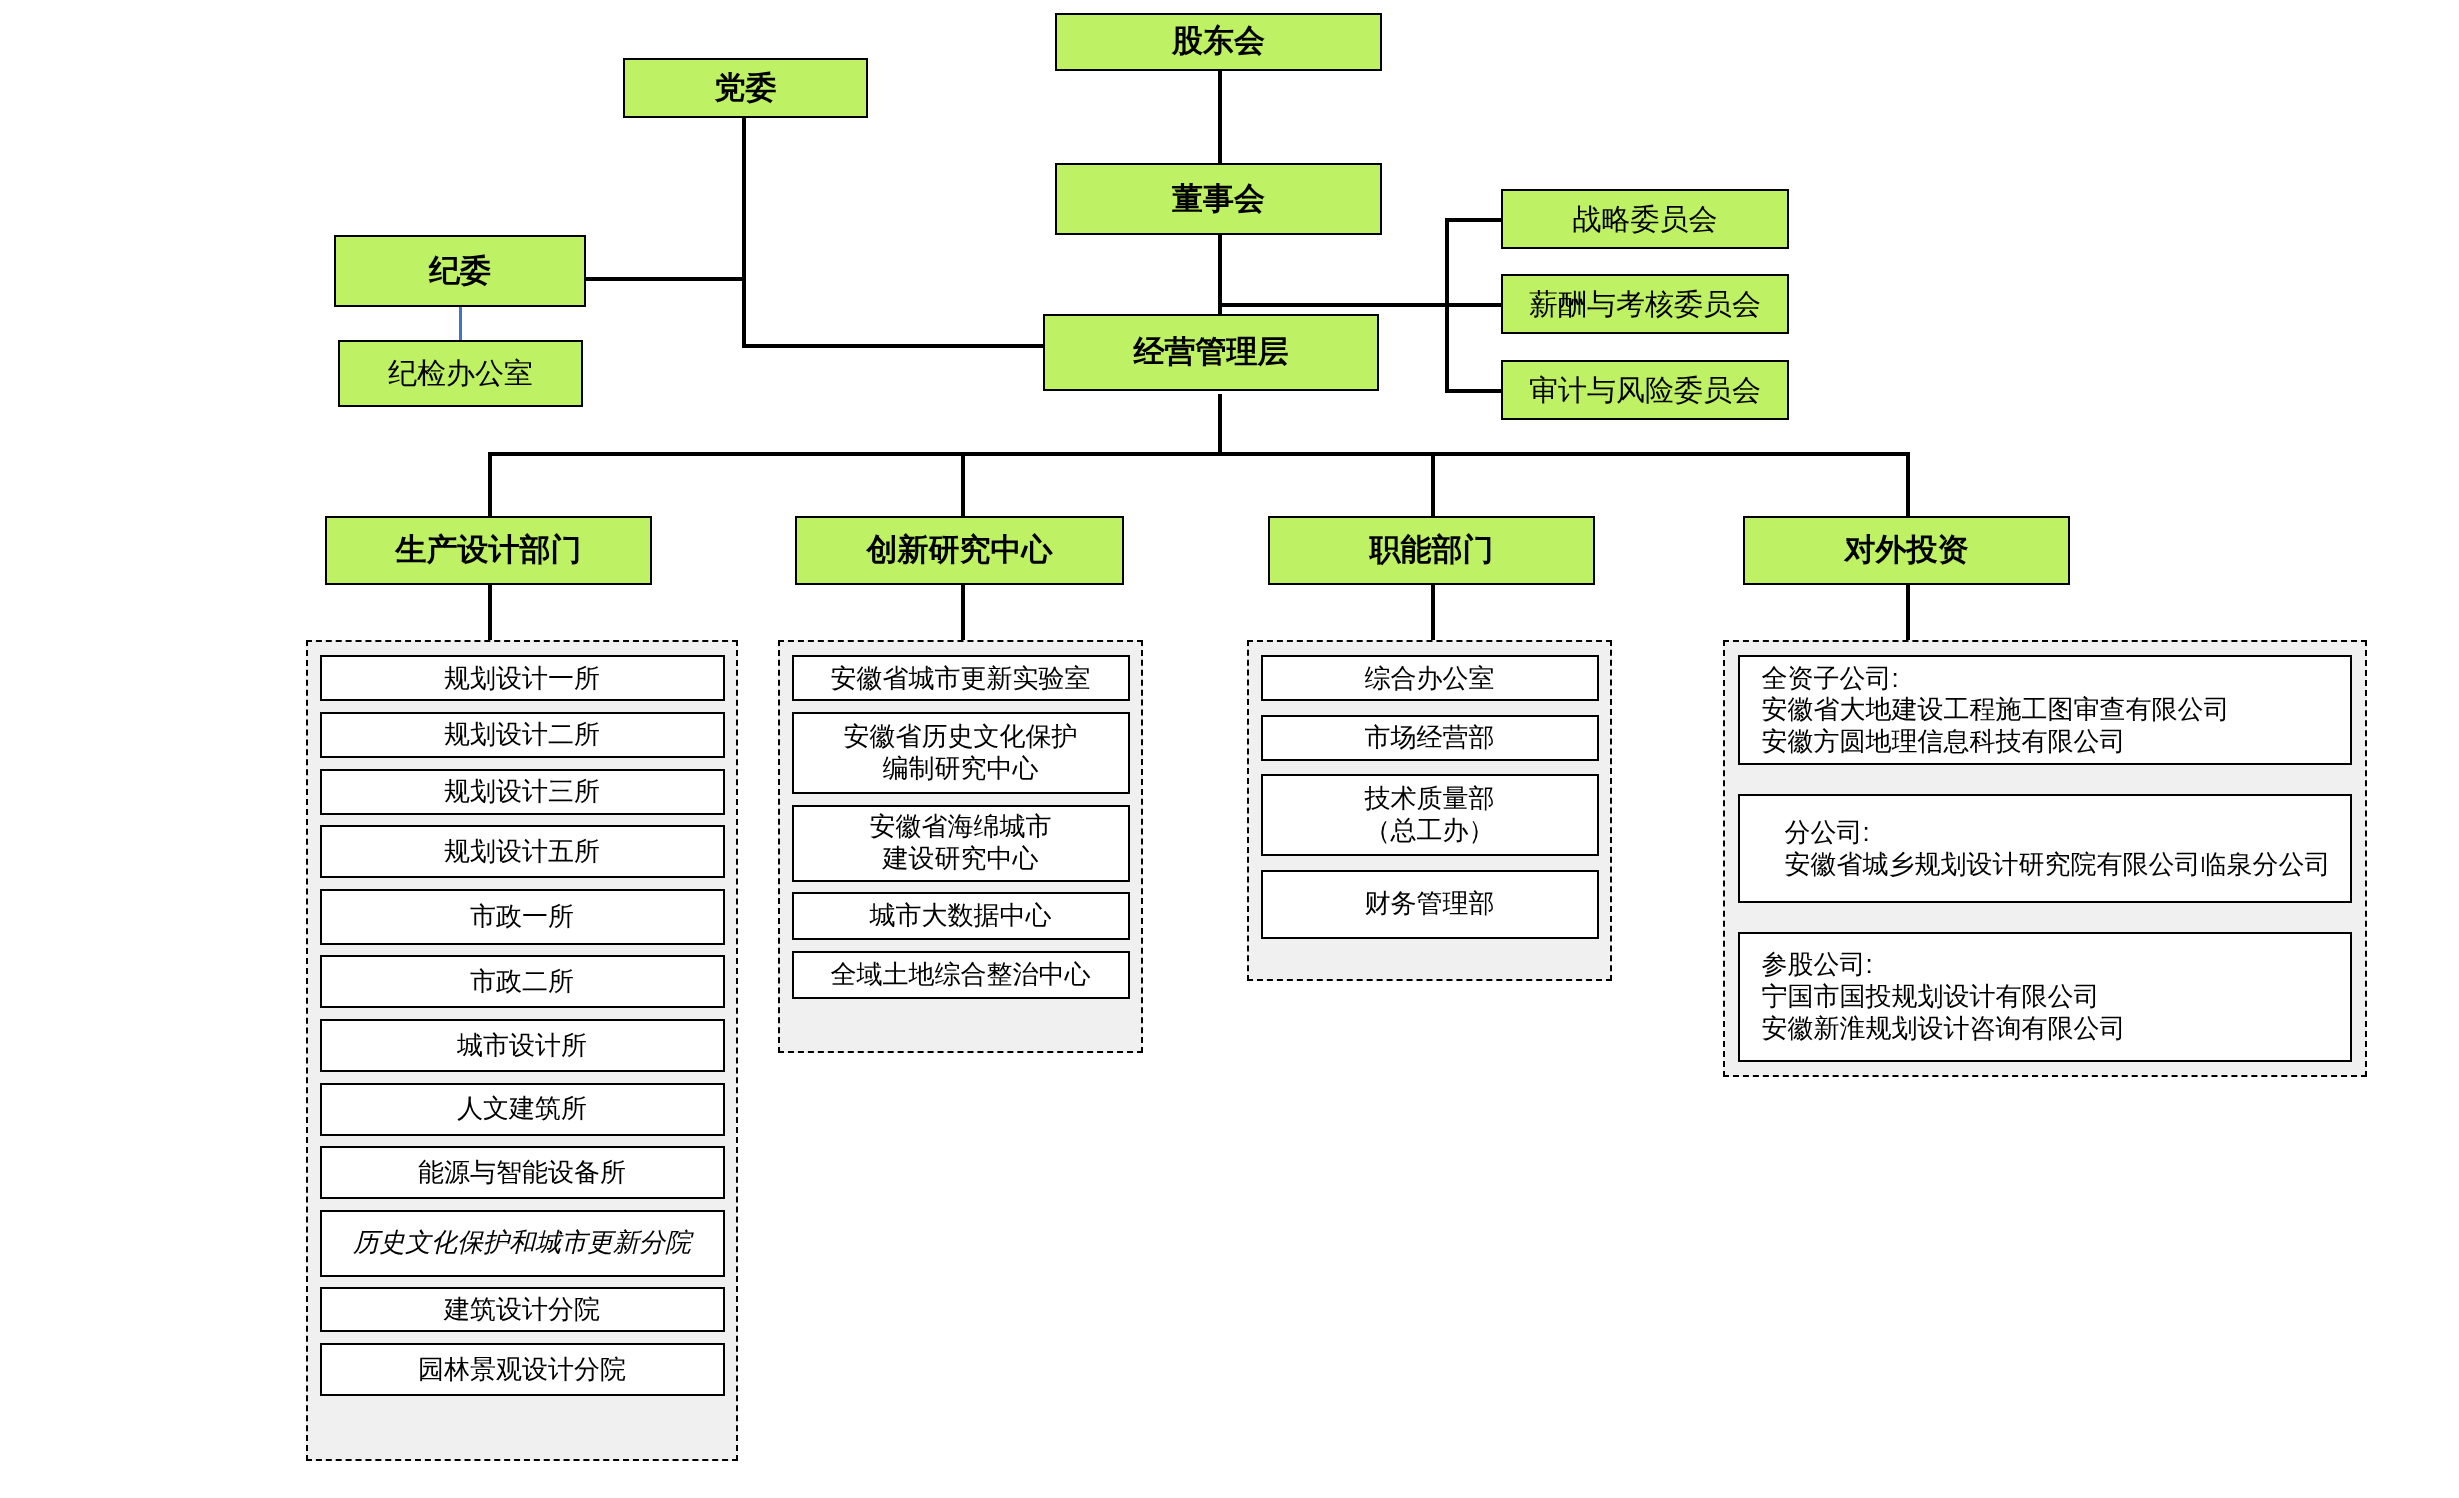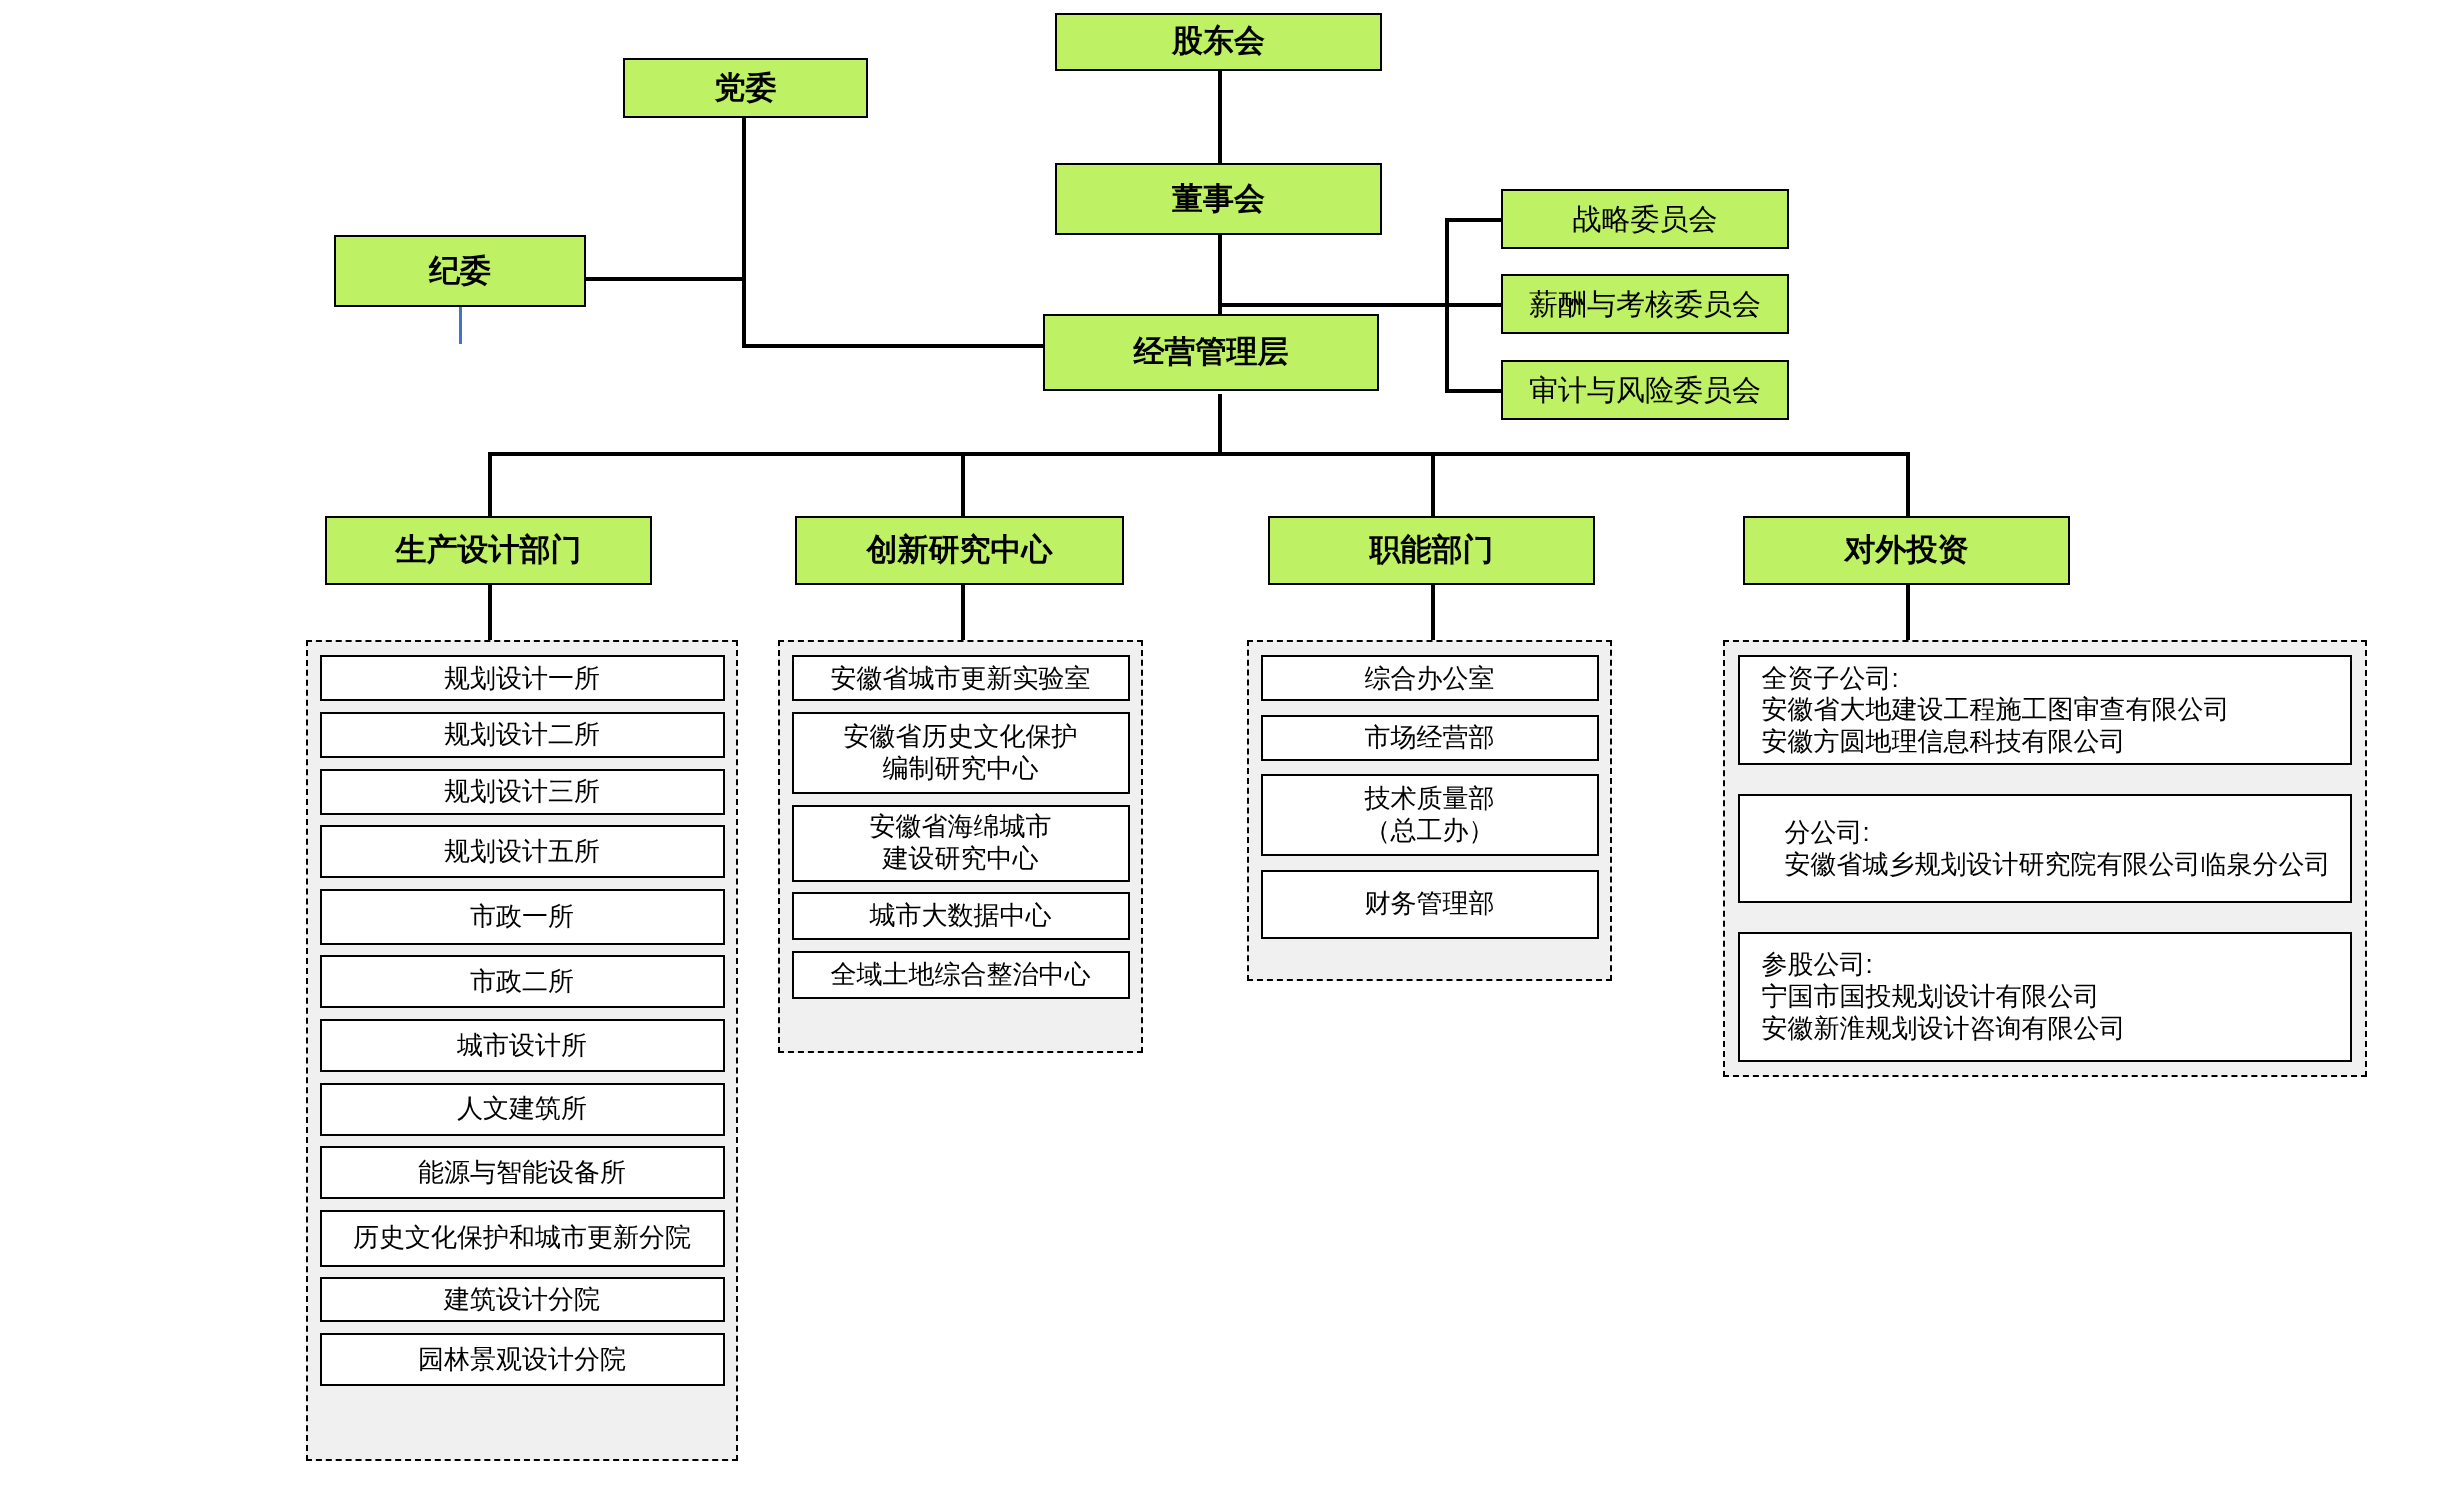--- a/index.html
+++ b/index.html
@@ -144,20 +144,23 @@
   </div>
 
   <div class="node lvl-top" style="left:623px; top:58px; width:245px; height:60px;">
     <span>党委</span>
   </div>
 
   <div class="node lvl-top" style="left:334px; top:235px; width:252px; height:72px;">
     <span>纪委</span>
   </div>
 
+  <div class="node" style="left:338px; top:340px; width:245px; height:67px; font-size:29px;">
+    <span>纪检办公室</span>
+  </div>
 
   <div class="node committee" style="left:1501px; top:189px; width:288px; height:60px;">
     <span>战略委员会</span>
   </div>
 
   <div class="node committee" style="left:1501px; top:274px; width:288px; height:60px;">
     <span>薪酬与考核委员会</span>
   </div>
 
   <div class="node committee" style="left:1501px; top:360px; width:288px; height:60px;">
@@ -183,21 +186,21 @@
   <div class="group" style="left:306px; top:640px; width:432px; height:821px; padding:13.4px 11.5px; gap:10.6px;">
     <div class="leaf" style="height:46px;">规划设计一所</div>
     <div class="leaf" style="height:46px;">规划设计二所</div>
     <div class="leaf" style="height:46px;">规划设计三所</div>
     <div class="leaf" style="height:53px;">规划设计五所</div>
     <div class="leaf" style="height:56px;">市政一所</div>
     <div class="leaf" style="height:53px;">市政二所</div>
     <div class="leaf" style="height:53px;">城市设计所</div>
     <div class="leaf" style="height:53px;">人文建筑所</div>
     <div class="leaf" style="height:53px;">能源与智能设备所</div>
-    <div class="leaf" style="height:57px;">历史文化保护和城市更新分院</div>
+    <div class="leaf" style="height:67px;font-style:italic;">历史文化保护和城市更新分院</div>
     <div class="leaf" style="height:45px;">建筑设计分院</div>
     <div class="leaf" style="height:53px;">园林景观设计分院</div>
   </div>
 
   <div class="group" style="left:778px; top:640px; width:365px; height:413px; padding:13.4px 11.5px; gap:10.6px;">
     <div class="leaf" style="height:46px;">安徽省城市更新实验室</div>
     <div class="leaf" style="height:82px;">安徽省历史文化保护
 编制研究中心</div>
     <div class="leaf" style="height:77px;">安徽省海绵城市
 建设研究中心</div>

